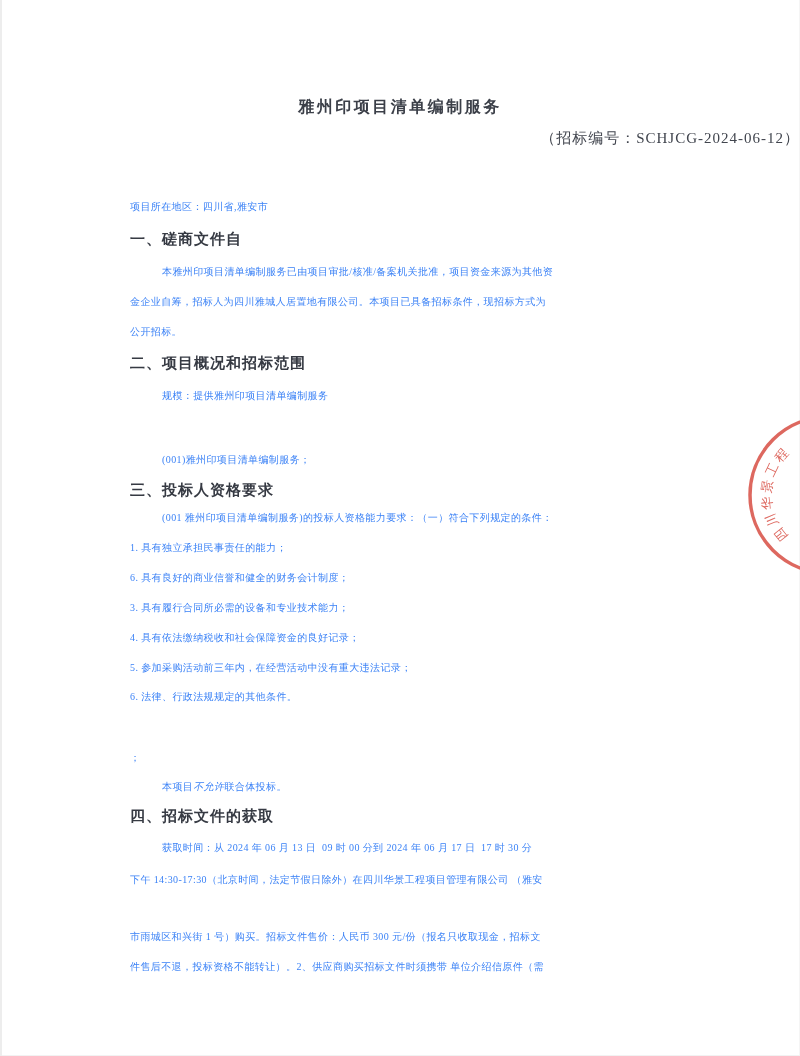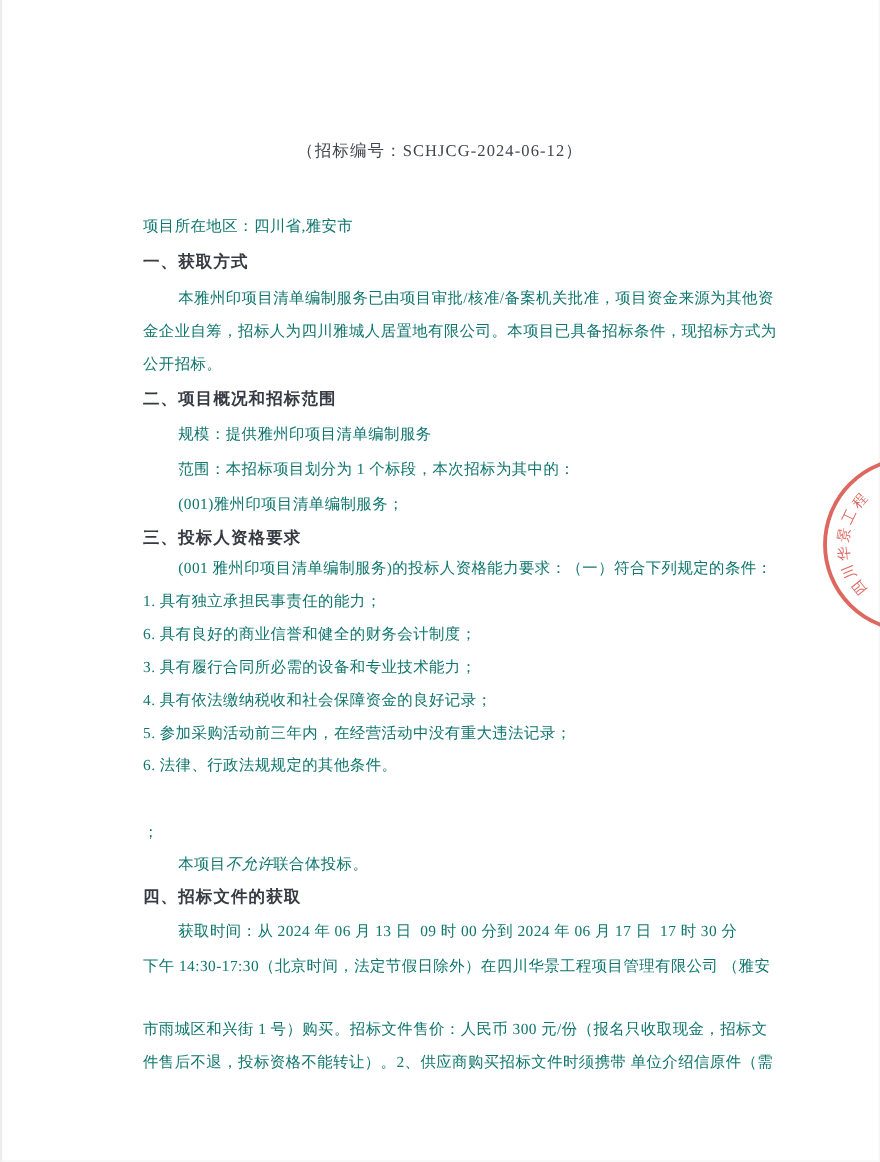--- a/index.html
+++ b/index.html
@@ -8,67 +8,67 @@
     background:#ffffff;
     font-family:"Liberation Serif","DejaVu Serif",serif;
     position:relative;
     overflow:hidden;
     box-shadow:inset 2px 0 0 #ededed, inset 0 -1px 0 #f2f2f2, inset -1px 0 0 #f5f5f5;
   }
   .page{position:absolute;inset:0;}
   .line{
     position:absolute;
     left:130px;
-    color:#0f766e;
-    font-size:14px;
+    color:#3b82f6;
+    font-size:10px;
     letter-spacing:0.4px;
     white-space:pre;
     line-height:20px;
   }
   .indent{left:162px;}
   .heading{
     font-weight:bold;
     color:#363a43;
     font-size:15px;
     letter-spacing:1px;
   }
   .doc-title{
     left:0;right:0;text-align:center;
     font-weight:bold;
     font-size:16px;
     letter-spacing:2.5px;
     color:#3b3f48;
   }
   .doc-subtitle{
-    left:0;right:0;text-align:center;
+    left:0;right:0;text-align:right;
     font-size:15px;
     letter-spacing:1px;
     color:#41454e;
   }
   .em-italic{font-style:italic;}
   .stamp-svg{position:absolute;left:740px;top:393px;opacity:0.88;}
 </style>
 </head>
 <body>
 
 <div class="page">
 
+  <div class="line doc-title" style="top:97px">雅州印项目清单编制服务</div>
 
   <div class="line doc-subtitle" style="top:128px">（招标编号：SCHJCG-2024-06-12）</div>
 
   <div class="line" style="top:197px">项目所在地区：四川省,雅安市</div>
 
-  <div class="line heading" style="top:229px">一、获取方式</div>
+  <div class="line heading" style="top:229px">一、磋商文件自</div>
   <div class="line" style="top:292px">金企业自筹，招标人为四川雅城人居置地有限公司。本项目已具备招标条件，现招标方式为</div>
   <div class="line indent" style="top:262px">本雅州印项目清单编制服务已由项目审批/核准/备案机关批准，项目资金来源为其他资</div>
   <div class="line" style="top:322px">公开招标。</div>
 
   <div class="line heading" style="top:353px">二、项目概况和招标范围</div>
   <div class="line indent" style="top:386px">规模：提供雅州印项目清单编制服务</div>
-  <div class="line indent" style="top:418px">范围：本招标项目划分为 1 个标段，本次招标为其中的：</div>
   <div class="line indent" style="top:450px">(001)雅州印项目清单编制服务；</div>
 
   <div class="line heading" style="top:480px">三、投标人资格要求</div>
   <div class="line indent" style="top:508px">(001 雅州印项目清单编制服务)的投标人资格能力要求：（一）符合下列规定的条件：</div>
   <div class="line" style="top:538px">1. 具有独立承担民事责任的能力；</div>
   <div class="line" style="top:568px">6. 具有良好的商业信誉和健全的财务会计制度；</div>
   <div class="line" style="top:598px">3. 具有履行合同所必需的设备和专业技术能力；</div>
   <div class="line" style="top:628px">4. 具有依法缴纳税收和社会保障资金的良好记录；</div>
   <div class="line" style="top:658px">5. 参加采购活动前三年内，在经营活动中没有重大违法记录；</div>
   <div class="line" style="top:687px">6. 法律、行政法规规定的其他条件。</div>

